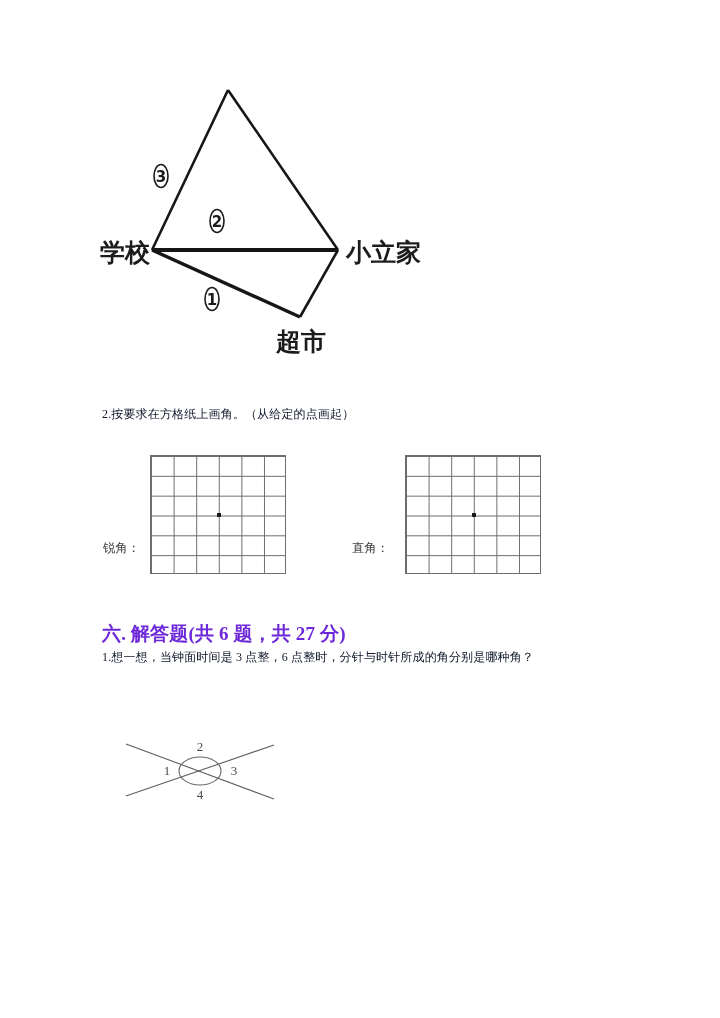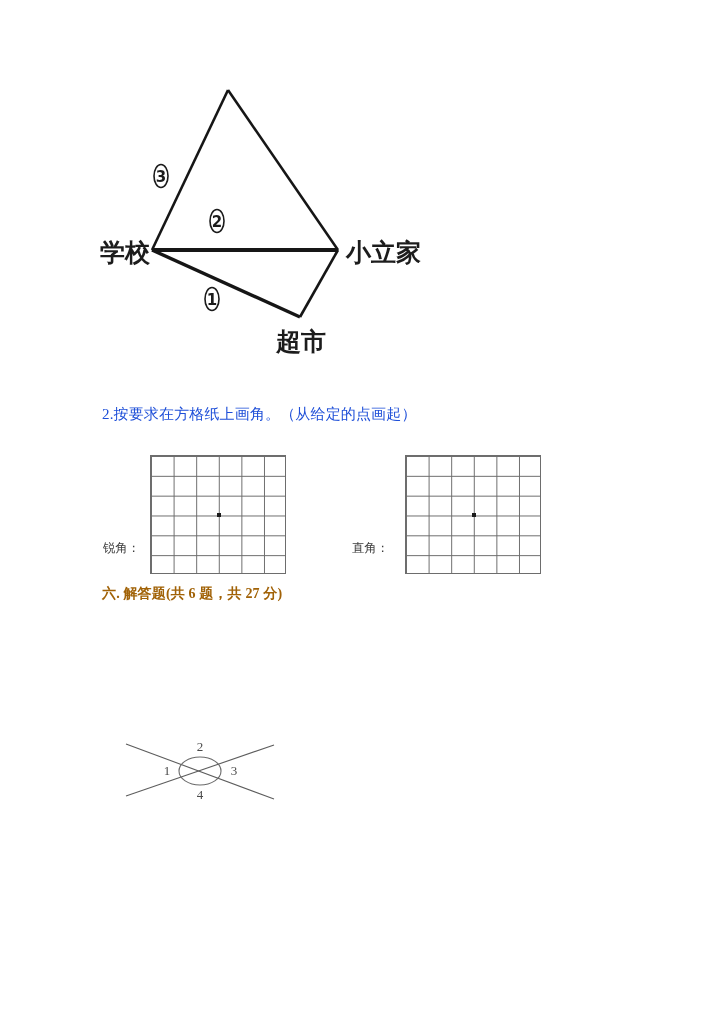--- a/index.html
+++ b/index.html
@@ -35,37 +35,37 @@
   .cn-label {
     font-family: "DejaVu Sans", "Liberation Sans", sans-serif;
     font-weight: bold;
     fill: #1c1c1c;
   }
 
   
   .body-text {
     position: absolute;
     font-family: "Liberation Serif", "DejaVu Serif", serif;
-    font-size: 15px;
+    font-size: 12px;
     line-height: 19px;
-    color: #1d4ed8;
+    color: #0f172a;
     letter-spacing: 0.15px;
   }
   #q2-draw-angles {
     left: 102px;
     top: 405px;
     width: 560px;
   }
   #section-six-heading {
     left: 102px;
-    top: 584px;
+    top: 624px;
     width: 560px;
     font-weight: bold;
-    font-size: 14px;
-    color: #a16207;
+    font-size: 19px;
+    color: #6d28d9;
   }
   #q1-clock {
     left: 102px;
     top: 648px;
     width: 524px;
   }
   #q2-vertical-angles {
     left: 102px;
     top: 686px;
     width: 560px;
@@ -176,20 +176,21 @@
 
   <div class="grid-block">
     <div class="grid-label" id="grid-right-label">直角：</div>
     <div class="grid-paper" id="grid-right-paper">
       <div class="grid-dot" id="grid-right-dot"></div>
     </div>
   </div>
 
   <div class="body-text" id="section-six-heading">六. 解答题(共 6 题，共 27 分)</div>
 
+  <div class="body-text" id="q1-clock">1.想一想，当钟面时间是 3 点整，6 点整时，分针与时针所成的角分别是哪种角？</div>
 
 
   <div id="crossing-figure">
     <svg width="180" height="78" viewBox="0 0 180 78" xmlns="http://www.w3.org/2000/svg">
       <g fill="none" stroke="#5d5d5d" stroke-width="1.1">
         <path d="M14 11 L162 66"></path>
         <path d="M14 63 L162 12"></path>
       </g>
       <ellipse cx="88" cy="38" rx="21" ry="14" fill="none" stroke="#6a6a6a" stroke-width="1.1"></ellipse>
       <text class="cross-num" x="55" y="42" text-anchor="middle">1</text>

